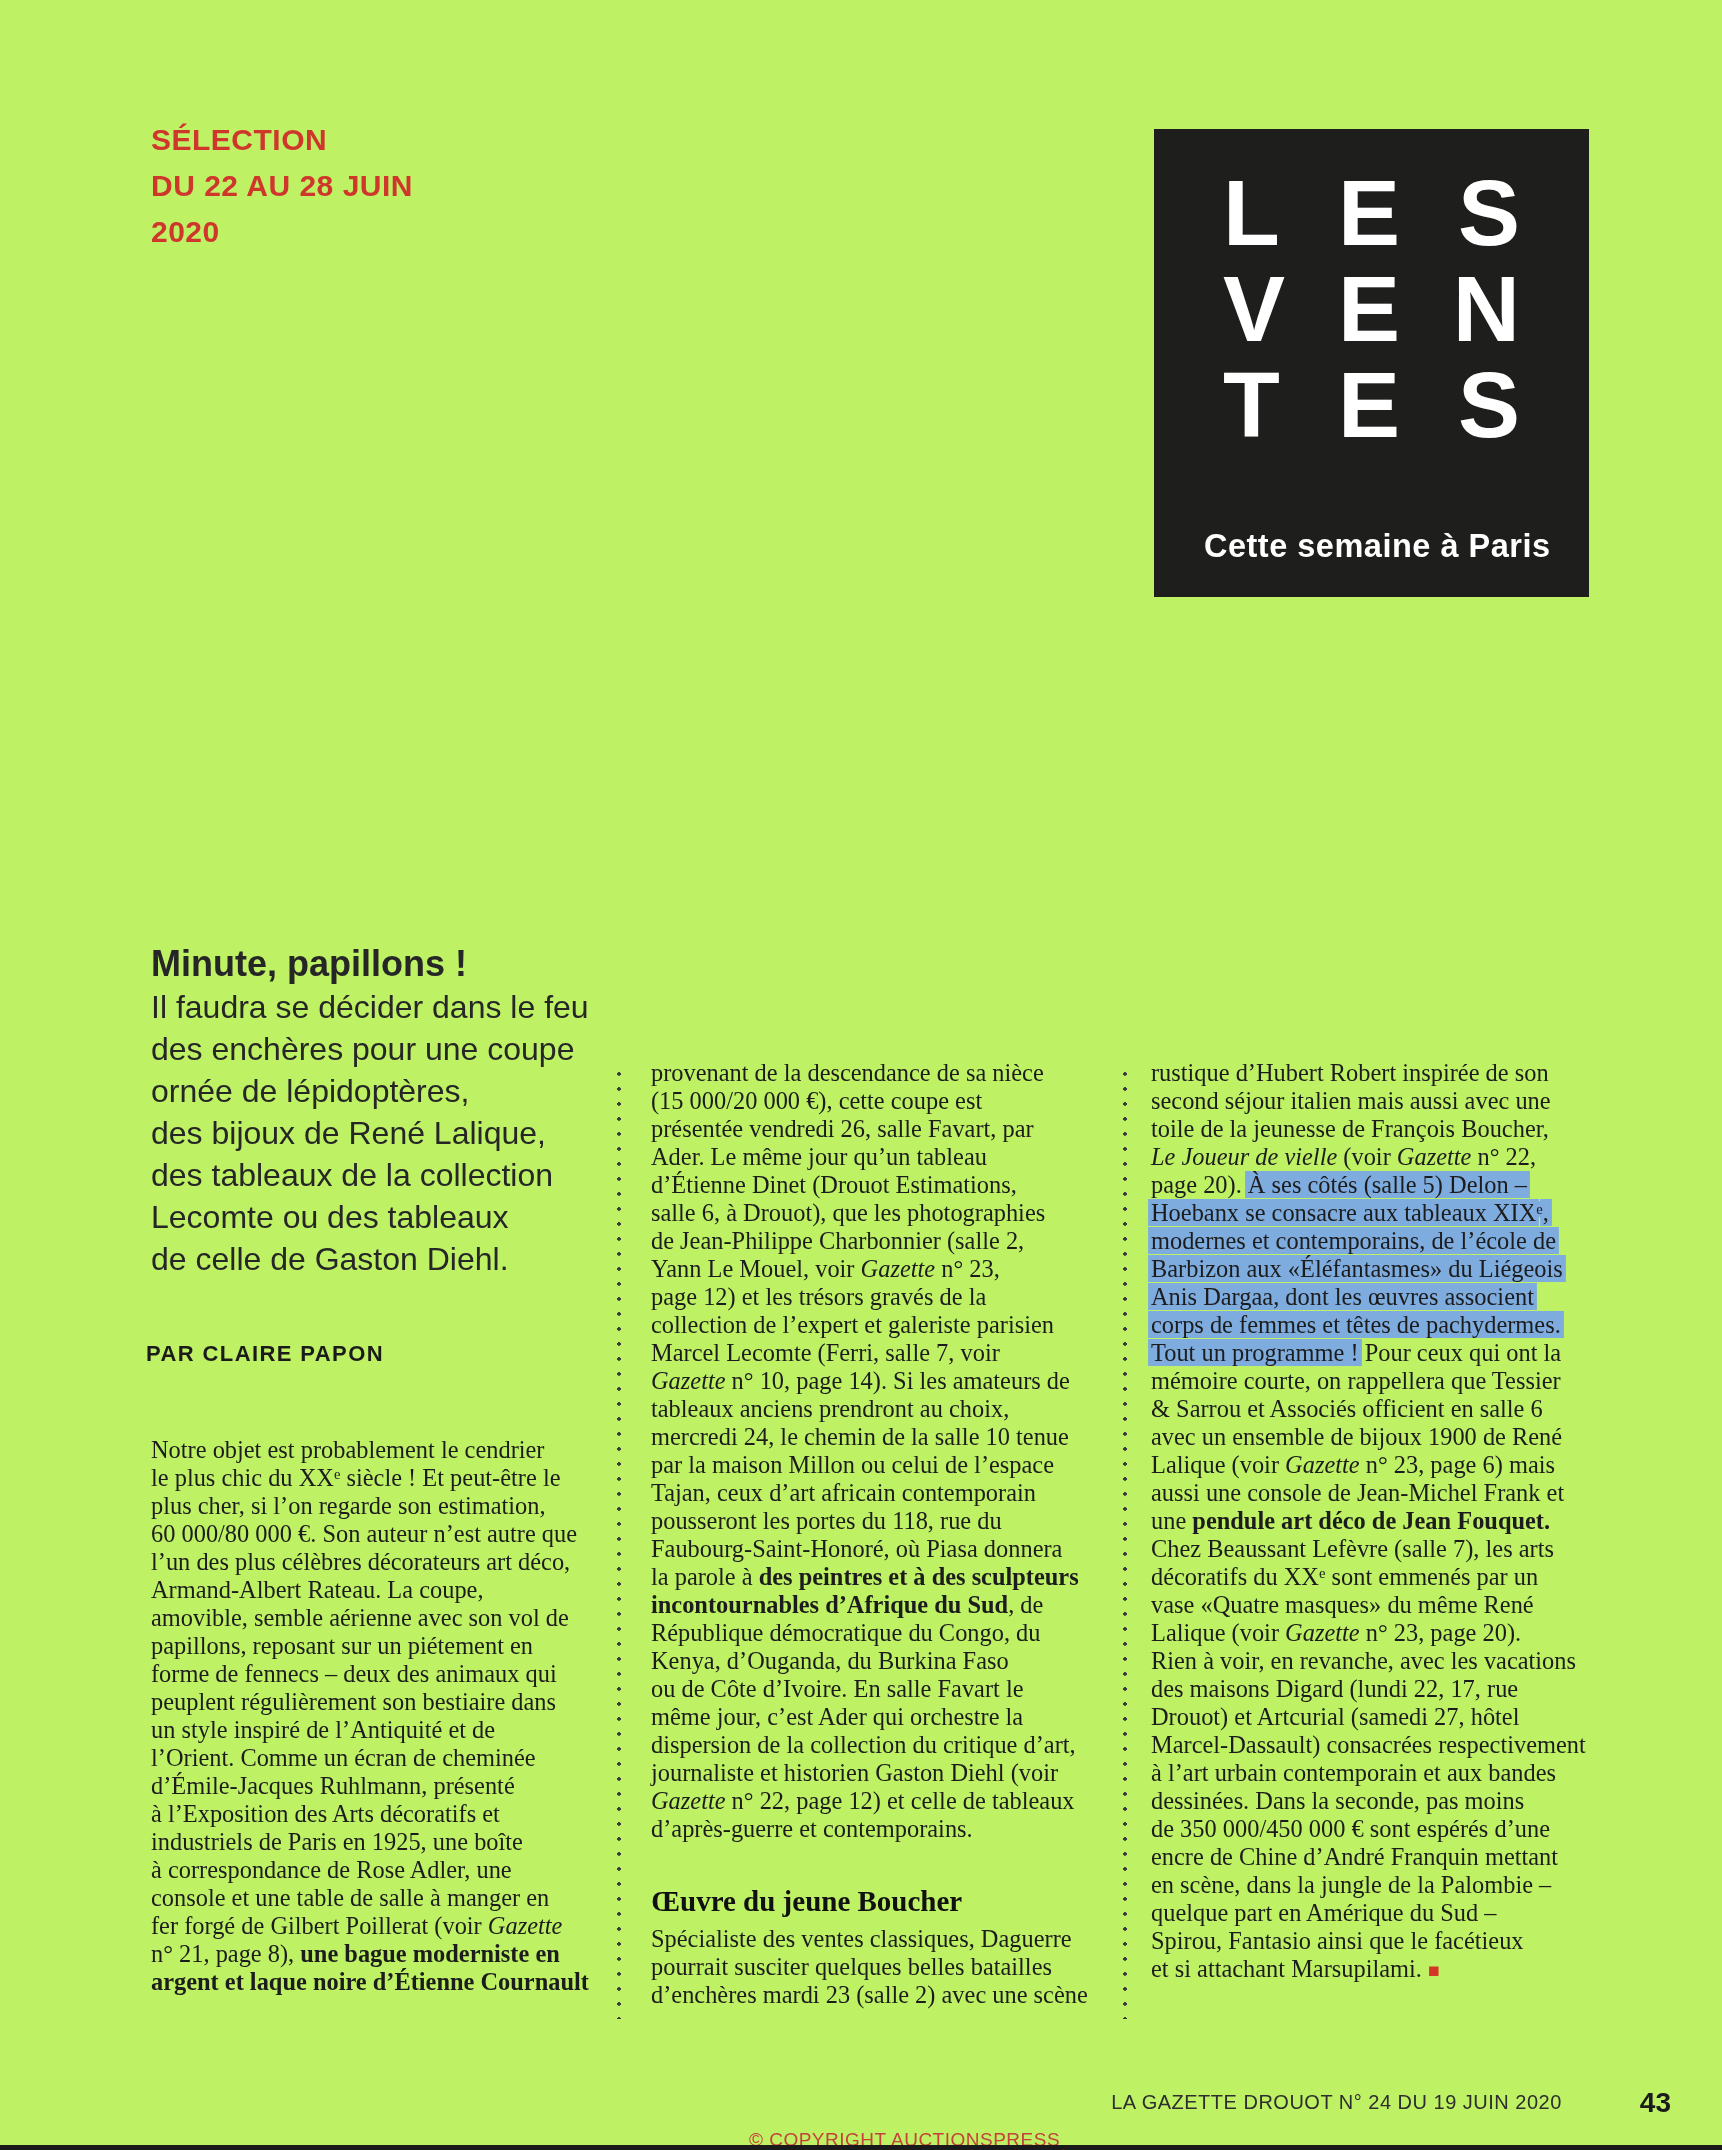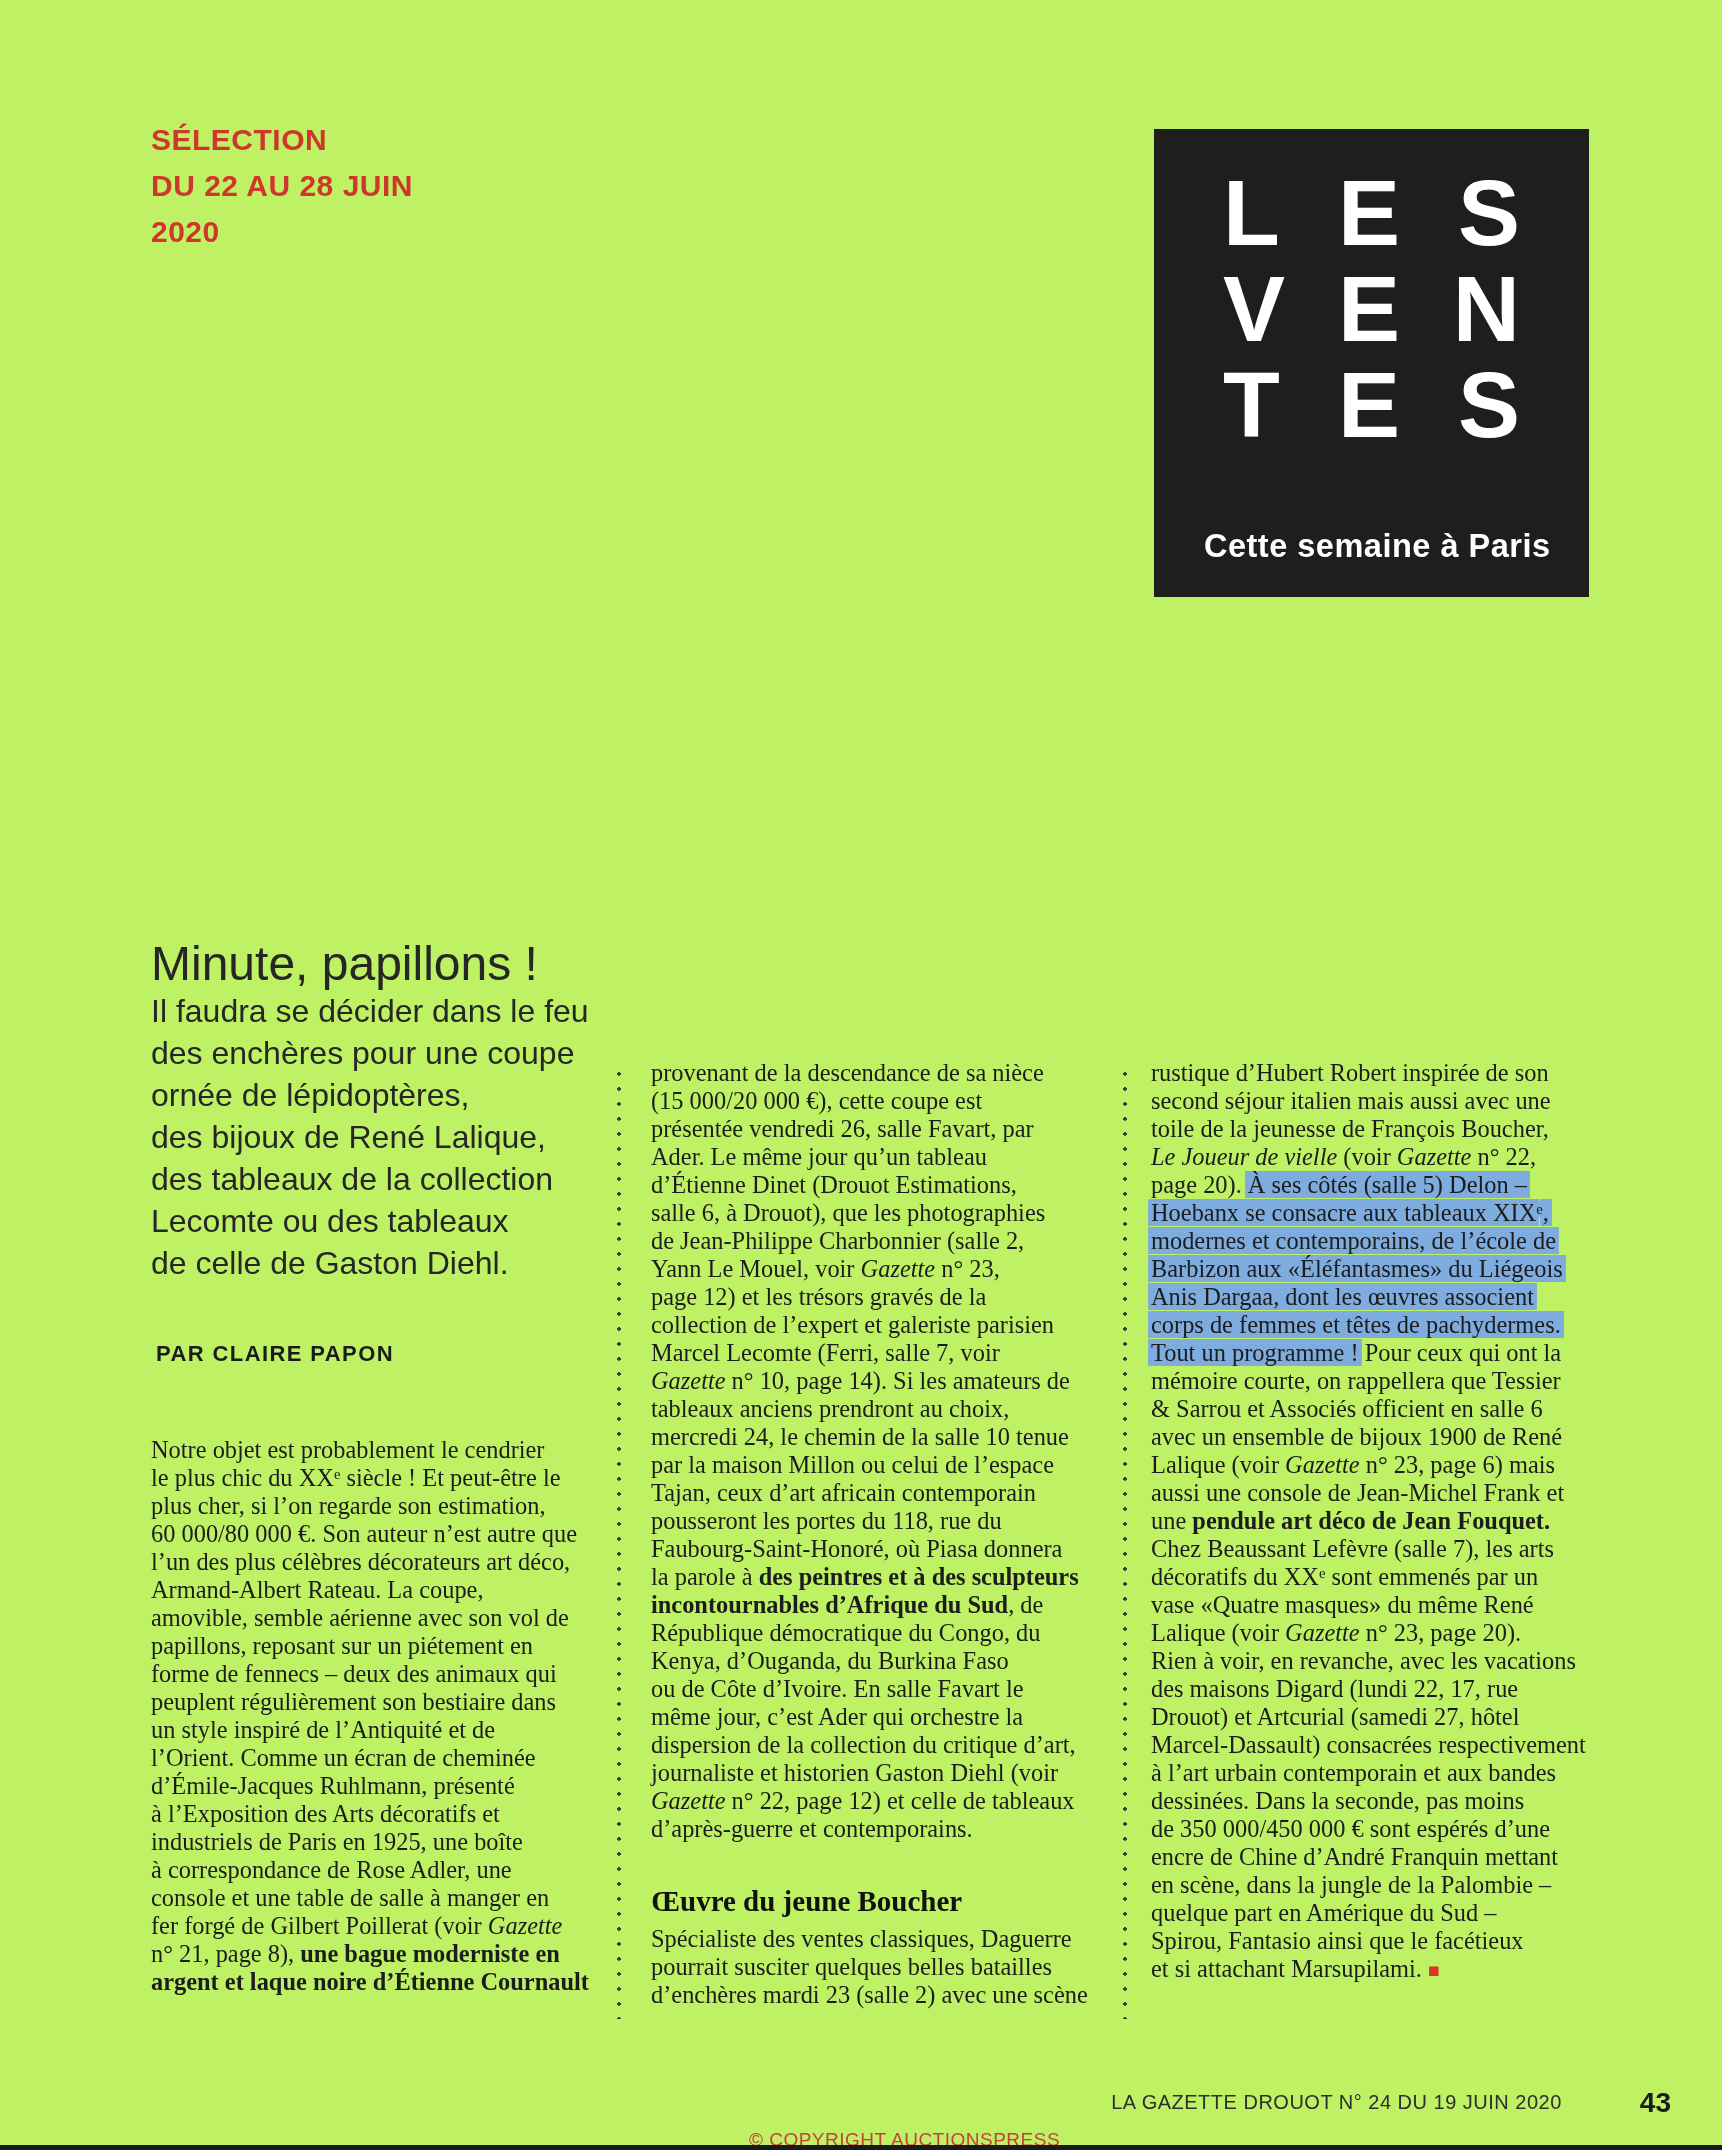--- a/index.html
+++ b/index.html
@@ -17,23 +17,23 @@
   .vrows{padding:36px 69px 0 69px;}
   .vrow{display:flex;justify-content:space-between;
         font:700 93px/96px "Liberation Sans",sans-serif;}
   .vsub{position:absolute;left:50px;bottom:34px;
         font:700 32.5px/34px "Liberation Sans",sans-serif;letter-spacing:0.5px;}
 
   
   .intro{position:absolute;left:151px;top:943px;
          font:400 32px/42px "Liberation Sans",sans-serif;
          color:#262626;white-space:nowrap;}
-  .intro .b{font-weight:400;font-size:48px;}
+  .intro .b{font-weight:700;font-size:36px;}
 
-  .byline{position:absolute;left:156px;top:1340px;
+  .byline{position:absolute;left:146px;top:1340px;
           font:700 22px/27px "Liberation Sans",sans-serif;
           letter-spacing:1.4px;color:#1b1b1b;}
 
   
   .col{position:absolute;font:400 24.4px/28px "Liberation Serif",serif;
        color:#1c1c1c;white-space:nowrap;}
   .col1{left:151px;top:1436px;}
   .col2{left:651px;top:1059px;}
   .col3{left:1151px;top:1059px;}
   .col .b{font-weight:700;}

